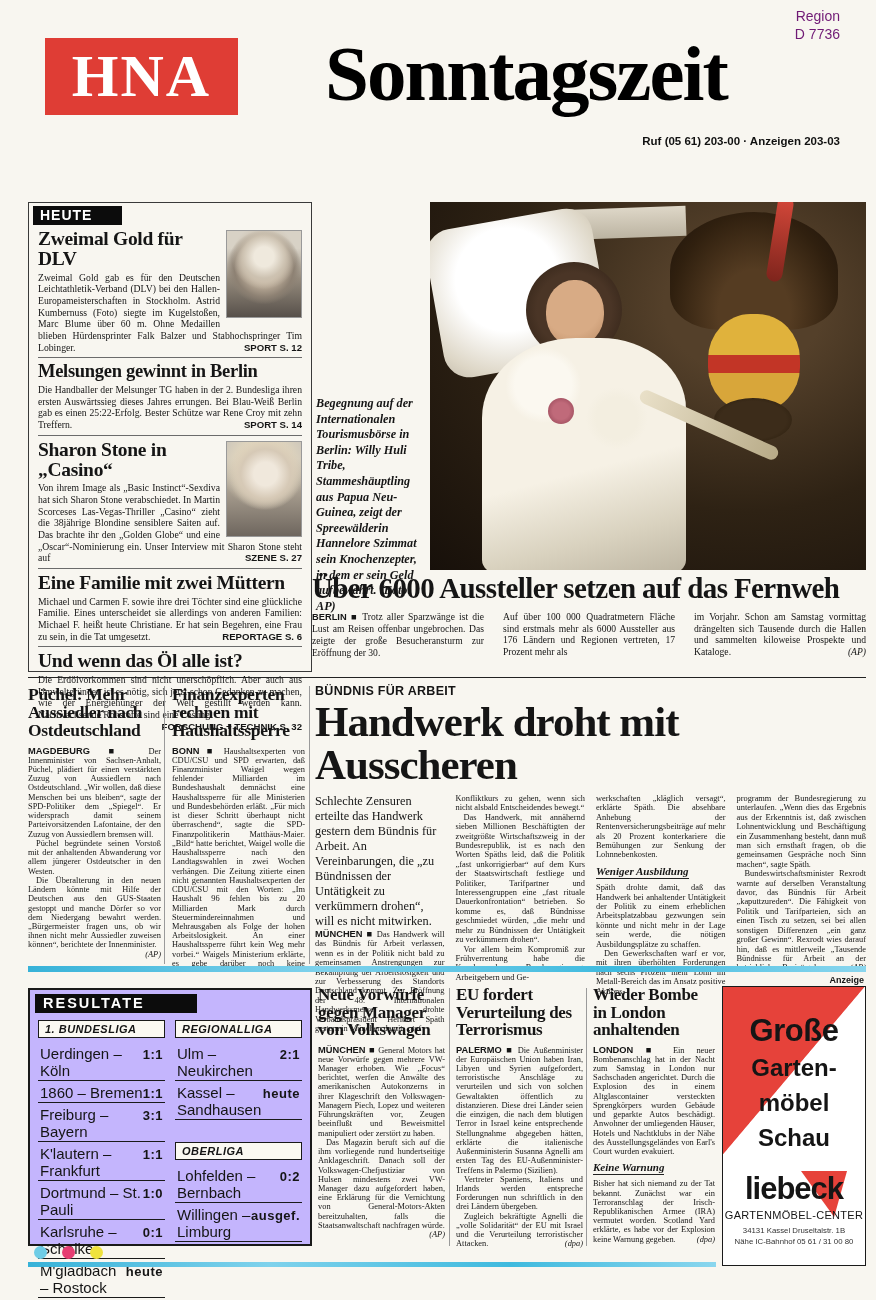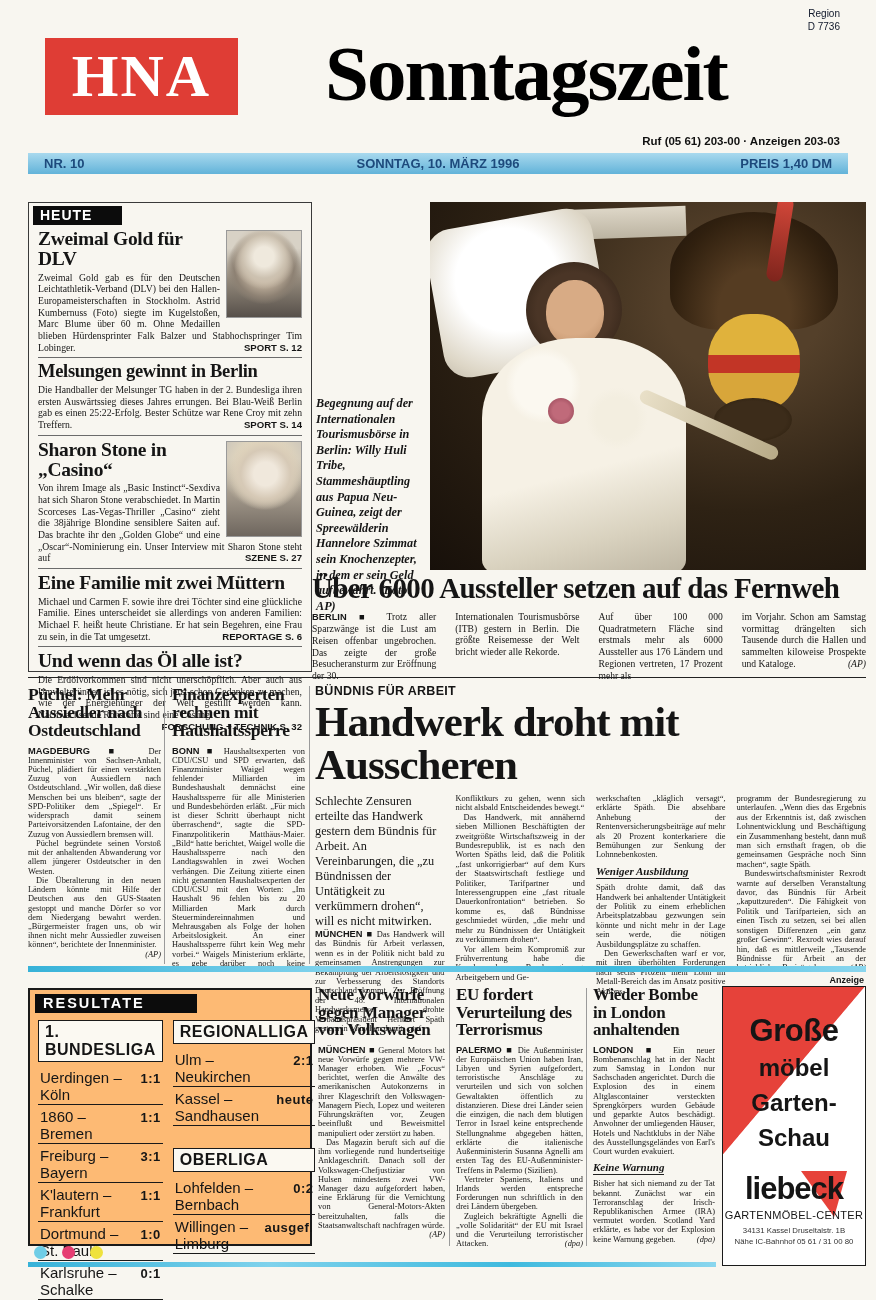--- a/index.html
+++ b/index.html
@@ -4,21 +4,21 @@
 <style>
   :root{
     --hna-red:#df3d35; --ad-red:#e6423a; --bar-blue-light:#a9d9ee; --bar-blue-dark:#62b3d9;
     --bar-text:#1d4a7c; --strip-cyan:#45bfe2; --ink:#151515; --paper:#f8f6f0;
   }
   *{margin:0;padding:0;box-sizing:border-box;}
   body{background:#777;font-family:"Liberation Serif",serif;color:var(--ink);}
   .page{position:relative;width:876px;height:1300px;background:var(--paper);overflow:hidden;margin:0 auto;}
 
   
-  .region{position:absolute;top:8px;right:36px;text-align:right;font-family:"Liberation Sans",sans-serif;font-size:10px;color:#0f172a;line-height:1.25;}
+  .region{position:absolute;top:8px;right:36px;text-align:right;font-family:"Liberation Sans",sans-serif;font-size:14px;color:#701a75;line-height:1.25;}
   .hna-logo{position:absolute;left:45px;top:38px;width:193px;height:77px;background:var(--hna-red);color:#fff;
     display:flex;align-items:center;justify-content:center;font-family:"Liberation Serif",serif;font-weight:bold;font-size:60px;letter-spacing:2px;}
   .masthead{position:absolute;left:325px;top:34px;width:545px;font-family:"Liberation Serif",serif;font-weight:bold;font-size:79px;letter-spacing:-2px;line-height:1;color:#000;}
   .contact{position:absolute;top:135px;right:36px;font-family:"Liberation Sans",sans-serif;font-weight:bold;font-size:11.5px;color:#111;}
   .datebar{position:absolute;top:153px;left:28px;width:820px;height:21px;background:linear-gradient(180deg,var(--bar-blue-light),var(--bar-blue-dark));
     display:flex;align-items:center;font-family:"Liberation Sans",sans-serif;font-weight:bold;font-size:13px;color:var(--bar-text);padding:0 16px;}
   .datebar .db-issue{width:200px;}
   .datebar .db-date{flex:1;text-align:center;}
   .datebar .db-price{width:200px;text-align:right;}
 
@@ -85,25 +85,25 @@
   .hw-cols .col{flex:1;font-size:8.4px;line-height:1.12;text-align:justify;}
   .hw-lead{font-size:12.3px;line-height:1.22;text-align:left;}
   .hw-cols p.ind{text-indent:8px;}
   .subhead{display:inline-block;font-weight:bold;font-style:italic;font-size:11px;border-bottom:1px solid #222;margin:5px 0 4px;padding-bottom:1px;}
 
   .strip{position:absolute;height:6px;background:linear-gradient(90deg,#37b2d8,#7fd2ec 35%,#3fbade 70%,#8ad6ee);}
   .strip-top{left:28px;top:966px;width:838px;}
   .strip-bottom{left:28px;top:1262px;width:688px;height:5px;}
 
   
-  .resultate{position:absolute;left:28px;top:988px;width:284px;height:258px;border:2px solid #1a1a1a;background:#fdba74;padding:24px 8px 4px 8px;}
+  .resultate{position:absolute;left:28px;top:988px;width:284px;height:258px;border:2px solid #1a1a1a;background:#c4b5fd;padding:24px 8px 4px 8px;}
   .res-tab{position:absolute;top:4px;left:5px;background:#0c0c0c;color:#fff;font-family:"Liberation Sans",sans-serif;font-weight:bold;font-size:14.5px;letter-spacing:2px;padding:1px 52px 2px 8px;}
   .res-cols{display:flex;gap:10px;}
   .res-col{flex:1;}
-  .league-head{border:1px solid #1a1a1a;font-family:"Liberation Sans",sans-serif;font-weight:bold;font-size:16px;letter-spacing:0.5px;padding:2px 6px;margin:6px 0 4px;background:#fbf9f2;}
+  .league-head{border:1px solid #1a1a1a;font-family:"Liberation Sans",sans-serif;font-weight:bold;font-size:11px;letter-spacing:0.5px;padding:2px 6px;margin:6px 0 4px;background:#fbf9f2;font-style:italic;}
   .r-row{display:flex;justify-content:space-between;align-items:baseline;border-bottom:1px solid #1a1a1a;padding:3px 2px 1px;}
   .r-match{font-family:"Liberation Sans",sans-serif;font-size:15px;}
   .r-score{font-family:"Liberation Sans",sans-serif;font-weight:bold;font-size:13px;letter-spacing:0.5px;}
   .lotto-head{border:1px solid #1a1a1a;display:flex;justify-content:space-between;align-items:center;font-family:"Liberation Sans",sans-serif;padding:2px 6px;margin:8px 0 6px;background:#fbf9f2;}
   .lotto-head .lt{font-weight:bold;font-size:11.5px;letter-spacing:1px;}
   .lotto-head .lg{font-size:9px;}
   .lotto-row{display:flex;align-items:center;gap:4px;font-family:"Liberation Sans",sans-serif;margin-bottom:6px;}
   .lnum{display:inline-flex;align-items:center;justify-content:center;width:17px;height:16px;border:1px solid #1a1a1a;font-size:9.5px;margin-right:-1px;background:#fff;}
   .lnum.zusatz{margin-left:4px;border-width:2px;}
   .lotto-label{font-weight:bold;font-size:10.5px;margin-left:10px;}
@@ -138,25 +138,20 @@
 
 <div class="page">
 
   <div class="region">
     <div>Region</div>
     <div>D 7736</div>
   </div>
   <div class="hna-logo">HNA</div>
   <div class="masthead">Sonntagszeit</div>
   <div class="contact">Ruf (05 61) 203-00  ·  Anzeigen 203-03</div>
-  <div class="datebar">
-    <span class="db-issue">NR. 10</span>
-    <span class="db-date">SONNTAG, 10. MÄRZ 1996</span>
-    <span class="db-price">PREIS 1,40 DM</span>
-  </div>
 
   <div class="heute">
     <div class="heute-tab">HEUTE</div>
 
     <div class="h-item">
       <div class="h-photo p1"></div>
       <div class="h-title">Zweimal Gold für DLV</div>
       <div class="h-body"><span>Zweimal Gold gab es für den Deutschen Leichtathletik-Verband (DLV) bei den Hallen-Europameisterschaften in Stockholm. Astrid Kumbernuss (Foto) siegte im Kugelstoßen, Marc Blume über 60 m. Ohne Medaillen blieben Hürdensprinter Falk Balzer und Stabhochspringer Tim Lobinger.</span><span class="h-ref">SPORT S. 12</span></div>
     </div>
 
@@ -193,21 +188,20 @@
     <div class="mp-feather"></div>
     <div class="mp-chief-face"></div>
     <div class="mp-chief-beard"></div>
     <div class="mp-scepter"></div>
   </div>
   <div class="photo-caption">Begegnung auf der Internationalen Tourismusbörse in Berlin: Willy Huli Tribe, Stammeshäuptling aus Papua Neu-Guinea, zeigt der Spreewälderin Hannelore Szimmat sein Knochenzepter, in dem er sein Geld aufbewahrt. (Foto: AP)</div>
 
   <div class="itb-headline">Über 6000 Aussteller setzen auf das Fernweh</div>
   <div class="itb-cols">
     <div class="col"><span class="dl">BERLIN ■</span> <span>Trotz aller Sparzwänge ist die Lust am Reisen offenbar ungebrochen. Das zeigte der große Besucheransturm zur Eröffnung der 30.</span></div>
-    <div class="col">Internationalen Tourismusbörse (ITB) gestern in Berlin. Die größte Reisemesse der Welt bricht wieder alle Rekorde.</div>
     <div class="col">Auf über 100 000 Quadratmetern Fläche sind erstmals mehr als 6000 Aussteller aus 176 Ländern und Regionen vertreten, 17 Prozent mehr als</div>
     <div class="col"><span>im Vorjahr. Schon am Samstag vormittag drängelten sich Tausende durch die Hallen und sammelten kiloweise Prospekte und Kataloge.</span><span class="agency">(AP)</span></div>
   </div>
 
   <div class="rule-1"></div>
 
   <div class="news-col" style="left:28px;">
     <div class="col-head">Püchel: Mehr Aussiedler nach Ostdeutschland</div>
     <p><span class="dl">MAGDEBURG ■</span> <span>Der Innenminister von Sachsen-Anhalt, Püchel, plädiert für einen verstärkten Zuzug von Aussiedlern nach Ostdeutschland. „Wir wollen, daß diese Menschen bei uns bleiben“, sagte der SPD-Politiker dem „Spiegel“. Er widersprach damit seinem Parteivorsitzenden Lafontaine, der den Zuzug von Aussiedlern bremsen will.</span></p>
     <p class="ind">Püchel begründete seinen Vorstoß mit der anhaltenden Abwanderung vor allem jüngerer Ostdeutscher in den Westen.</p>
@@ -348,22 +342,22 @@
     <p><span class="dl">LONDON ■</span> <span>Ein neuer Bombenanschlag hat in der Nacht zum Samstag in London nur Sachschaden angerichtet. Durch die Explosion des in einem Altglascontainer versteckten Sprengkörpers wurden Gebäude und geparkte Autos beschädigt. Anwohner der umliegenden Häuser, Hotels und Nachtklubs in der Nähe des Ausstellungsgeländes von Earl's Court wurden evakuiert.</span></p>
     <span class="subhead">Keine Warnung</span>
     <p><span>Bisher hat sich niemand zu der Tat bekannt. Zunächst war ein Terroranschlag der Irisch-Republikanischen Armee (IRA) vermutet worden. Scotland Yard erklärte, es habe vor der Explosion keine Warnung gegeben.</span><span class="agency">(dpa)</span></p>
   </div>
 
   <div class="anzeige-label">Anzeige</div>
   <div class="ad-box">
     <div class="ad-red"></div>
     <div class="ad-grosse">Große</div>
     <div class="ad-lines">
+      <div>Garten-</div>
       <div>möbel</div>
-      <div>Garten-</div>
       <div>Schau</div>
     </div>
     <div class="ad-brand-wrap">
       <div class="ad-brand-tri"></div>
       <div class="ad-brand">liebeck</div>
       <div class="ad-sub">GARTENMÖBEL-CENTER</div>
       <div class="ad-addr">
         <div>34131 Kassel Druseltalstr. 1B</div>
         <div>Nähe IC-Bahnhof 05 61 / 31 00 80</div>
       </div>

